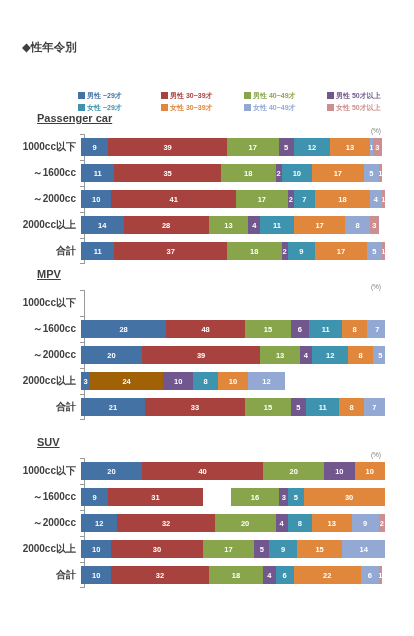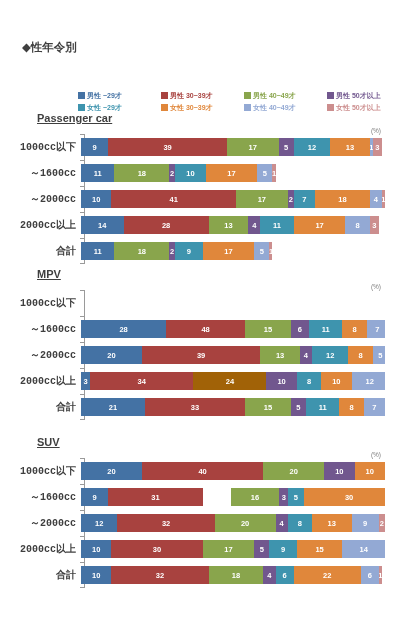--- a/index.html
+++ b/index.html
@@ -121,21 +121,20 @@
   .row-label {
     width: 80px;
     flex: 0 0 80px;
     text-align: right;
     padding-right: 4px;
     box-sizing: border-box;
     font-size: 10px;
     font-weight: bold;
     color: #3f3f3f;
     white-space: nowrap;
-    font-family: Liberation Mono, monospace;
   }
   .tick {
     position: absolute;
     left: 80px;
     width: 4px;
     height: 1px;
     background: #9a9a9a;
     top: 0;
   }
   .tick.last { top: auto; bottom: 0; }
@@ -241,20 +240,23 @@
                 </div>
               </div>
             </div>
             <div class="row">
               <div class="tick"></div>
               <div class="row-label">～1600cc</div>
               <div class="bar">
                 <div class="seg" title="男性 ~29才: 11%" style="flex: 0 0 11%; background: rgb(68, 114, 164);">
                   <span>11</span>
                 </div>
+                <div class="seg" title="男性 30~39才: 35%" style="flex: 0 0 35%; background: rgb(168, 66, 63);">
+                  <span>35</span>
+                </div>
                 <div class="seg" title="男性 40~49才: 18%" style="flex: 0 0 18%; background: rgb(137, 165, 76);">
                   <span>18</span>
                 </div>
                 <div class="seg" title="男性 50才以上: 2%" style="flex: 0 0 2%; background: rgb(113, 87, 142);">
                   <span>2</span>
                 </div>
                 <div class="seg" title="女性 ~29才: 10%" style="flex: 0 0 10%; background: rgb(62, 148, 174);">
                   <span>10</span>
                 </div>
                 <div class="seg" title="女性 30~39才: 17%" style="flex: 0 0 17%; background: rgb(224, 135, 59);">
@@ -328,20 +330,23 @@
                 </div>
               </div>
             </div>
             <div class="row">
               <div class="tick"></div>
               <div class="tick last"></div>
               <div class="row-label">合計</div>
               <div class="bar">
                 <div class="seg" title="男性 ~29才: 11%" style="flex: 0 0 11%; background: rgb(68, 114, 164);">
                   <span>11</span>
+                </div>
+                <div class="seg" title="男性 30~39才: 37%" style="flex: 0 0 37%; background: rgb(168, 66, 63);">
+                  <span>37</span>
                 </div>
                 <div class="seg" title="男性 40~49才: 18%" style="flex: 0 0 18%; background: rgb(137, 165, 76);">
                   <span>18</span>
                 </div>
                 <div class="seg" title="男性 50才以上: 2%" style="flex: 0 0 2%; background: rgb(113, 87, 142);">
                   <span>2</span>
                 </div>
                 <div class="seg" title="女性 ~29才: 9%" style="flex: 0 0 9%; background: rgb(62, 148, 174);">
                   <span>9</span>
                 </div>
@@ -424,23 +429,20 @@
                 </div>
               </div>
             </div>
             <div class="row">
               <div class="tick"></div>
               <div class="row-label">2000cc以上</div>
               <div class="bar">
                 <div class="seg" title="男性 ~29才: 3%" style="flex: 0 0 3%; background: rgb(68, 114, 164);">
                   <span>3</span>
                 </div>
-                <div class="seg" title="男性 30~39才: 34%" style="flex: 0 0 34%; background: rgb(168, 66, 63);">
-                  <span>34</span>
-                </div>
                 <div class="seg" title="男性 40~49才: 24%" style="flex: 0 0 24%; background: #a16207;">
                   <span>24</span>
                 </div>
                 <div class="seg" title="男性 50才以上: 10%" style="flex: 0 0 10%; background: rgb(113, 87, 142);">
                   <span>10</span>
                 </div>
                 <div class="seg" title="女性 ~29才: 8%" style="flex: 0 0 8%; background: rgb(62, 148, 174);">
                   <span>8</span>
                 </div>
                 <div class="seg" title="女性 30~39才: 10%" style="flex: 0 0 10%; background: rgb(224, 135, 59);">

